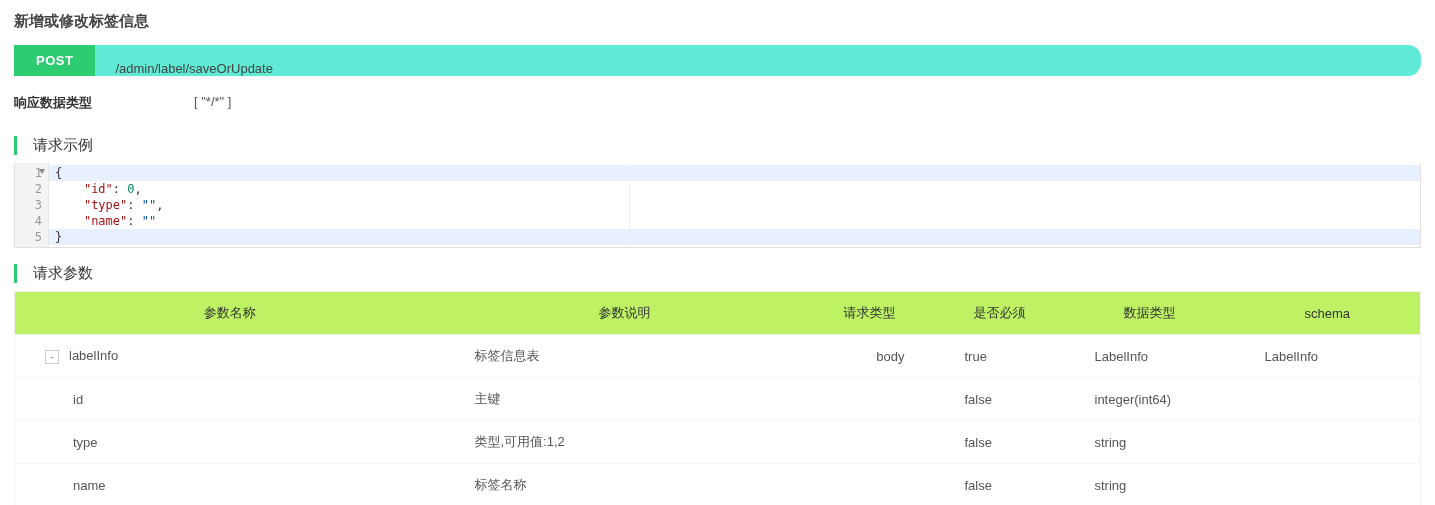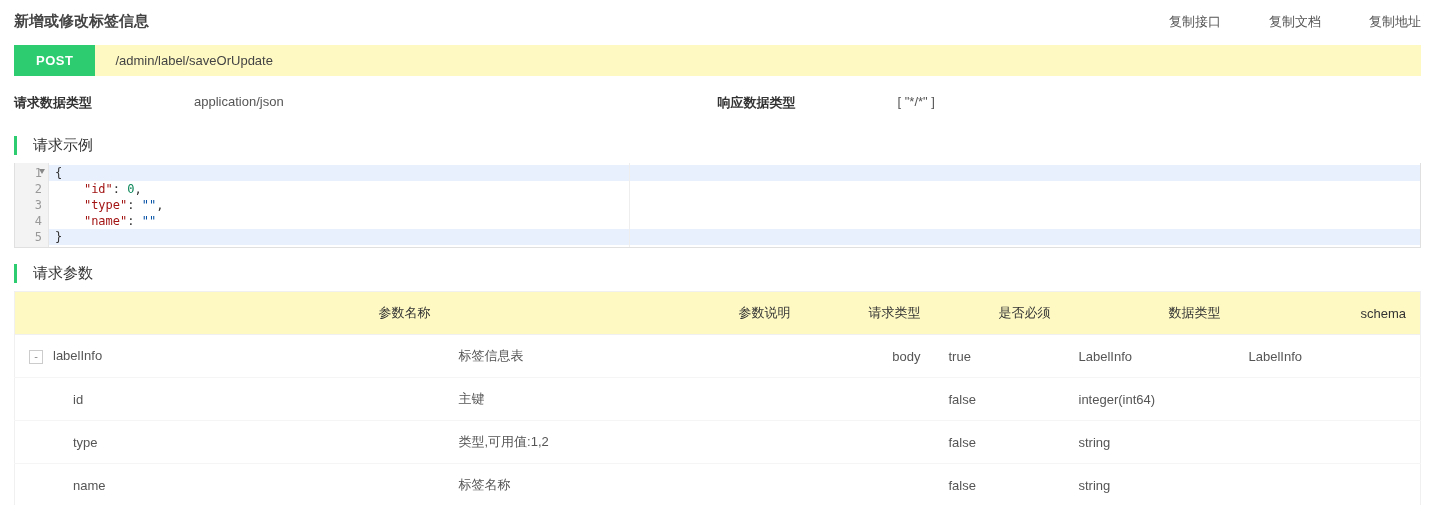--- a/index.html
+++ b/index.html
@@ -3,21 +3,21 @@
   <meta charset="utf-8">
   <style>
     * { margin: 0; padding: 0; box-sizing: border-box; }
     body { font-family: -apple-system, BlinkMacSystemFont, "Segoe UI", "PingFang SC", "Microsoft YaHei", sans-serif; font-size: 13px; color: #333; background: #fff; }
     
     .header { display: flex; align-items: center; padding: 12px 14px 14px; }
     .page-title { font-size: 15px; font-weight: 600; color: #444; flex: 1; }
     .header-actions { display: flex; gap: 48px; }
     .header-action { color: #555; font-size: 13px; cursor: pointer; }
     
-    .endpoint-bar { display: flex; align-items: center; background: #fef9c3; margin: 0 14px 18px; }
+    .endpoint-bar { display: flex; align-items: flex-end; background: #5eead4; margin: 0 14px 18px; border-radius: 13px; }
     .method-badge { background: #2ecc71; color: #fff; font-weight: 700; padding: 8px 22px; font-size: 13px; letter-spacing: 0.5px; }
     .endpoint-path { padding-left: 20px; color: #444; font-size: 13px; }
     
     .meta-row { display: flex; padding: 0 14px 24px; }
     .meta-group { display: flex; flex: 1; }
     .meta-label { font-weight: 600; color: #333; width: 180px; }
     .meta-value { color: #555; }
     
     .section { margin: 0 14px 16px; }
     .section-title { border-left: 3px solid #2ecc71; padding-left: 16px; font-size: 15px; font-weight: 500; color: #333; margin-bottom: 8px; }
@@ -31,56 +31,47 @@
     .code-line { height: 16px; line-height: 16px; padding: 0 6px; white-space: pre; }
     .code-line.hl { background: #e8f0fe; }
     .tok-brace { color: #333; }
     .tok-key { color: #a31515; }
     .tok-num { color: #098658; }
     .tok-str { color: #0451a5; }
     .tok-punct { color: #333; }
     .code-right-border { position: absolute; left: 580px; top: 0; bottom: 0; border-right: 1px solid #eee; }
     
     .param-table { width: 100%; border: 1px solid #f0f0f0; border-collapse: collapse; }
-    .param-table th { text-align: right; font-weight: 500; color: #333; padding: 12px 14px; border-bottom: 1px solid #f0f0f0; background: #fef9c3; font-size: 13px; }
-    .param-table td { padding: 12px 14px; border-bottom: 1px solid #f5f5f5; color: #555; font-size: 13px; }
+    .param-table th { text-align: center; font-weight: 500; color: #333; padding: 12px 14px; border-bottom: 1px solid #f0f0f0; background: #bef264; font-size: 13px; }
+    .param-table td { padding: 12px 30px; border-bottom: 1px solid #f5f5f5; color: #555; font-size: 13px; }
     .param-table tr:last-child td { border-bottom: none; }
     .col-name { width: 430px; }
     .col-desc { width: 360px; }
     .col-reqtype { width: 130px; }
     .col-required { width: 130px; }
     .col-datatype { width: 170px; }
     
     .expand-btn { display: inline-block; width: 14px; height: 14px; border: 1px solid #ccc; text-align: center; line-height: 11px; font-size: 11px; color: #888; margin-right: 10px; cursor: pointer; vertical-align: middle; background: #fff; }
     .indent-1 { padding-left: 58px !important; }
     .txt-blue { color: #3b8cff; text-align: right; }
     .txt-red { color: #e74c3c; }
   </style>
 </head>
 <body>
 
 <div class="header">
   <div class="page-title">新增或修改标签信息</div>
-  <div class="header-actions">
-    <span class="header-action">复制接口</span>
-    <span class="header-action">复制文档</span>
-    <span class="header-action">复制地址</span>
-  </div>
 </div>
 
 <div class="endpoint-bar">
   <span class="method-badge">POST</span>
   <span class="endpoint-path">/admin/label/saveOrUpdate</span>
 </div>
 
 <div class="meta-row">
-  <div class="meta-group">
-    <span class="meta-label">请求数据类型</span>
-    <span class="meta-value">application/json</span>
-  </div>
   <div class="meta-group">
     <span class="meta-label">响应数据类型</span>
     <span class="meta-value">[ "*/*" ]</span>
   </div>
 </div>
 
 <div class="section">
   <div class="section-title">请求示例</div>
   <div class="code-editor">
     <div class="code-wrap" style="display:flex; width:100%;">

